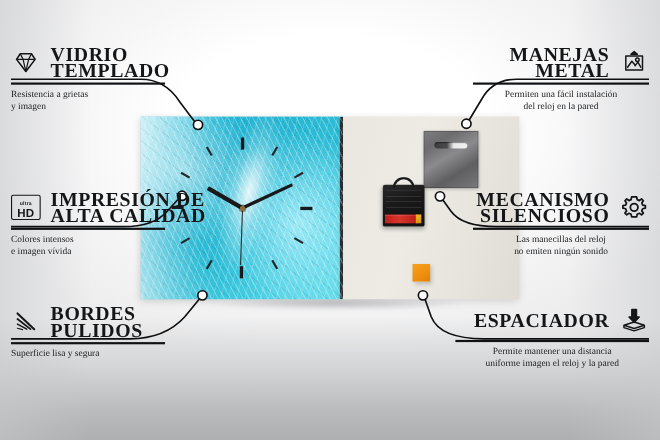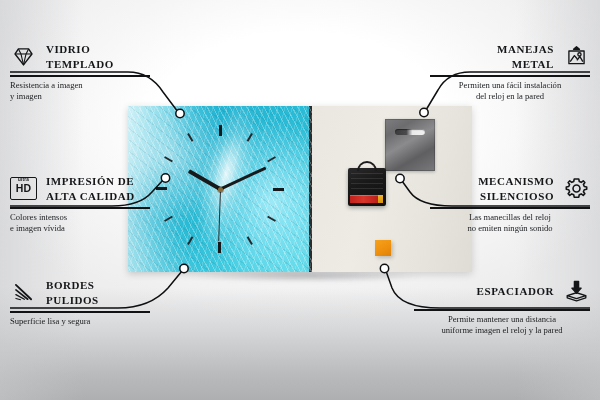--- a/index.html
+++ b/index.html
@@ -160,21 +160,21 @@
   #lines { position: absolute; inset: 0; pointer-events: none; }
 
   .callout { position: absolute; }
   .callout .head {
     display: flex; align-items: center; gap: 9px;
   }
   .callout.right .head { justify-content: flex-end; }
   .callout .titles {
     font-family: "Liberation Serif", serif;
     font-weight: 700;
-    font-size: 11px;
+    font-size: 18px;
     line-height: 14.5px;
     letter-spacing: .55px;
     color: #141618;
     text-transform: uppercase;
     white-space: nowrap;
   }
   .callout.right .titles { text-align: right; }
   .callout .rule {
     height: 1.6px;
     background: #101214;
@@ -191,21 +191,21 @@
   .callout.right .desc { text-align: center; font-family: Liberation Serif, serif; }
 
   .ico { width: 27px; height: 27px; flex: 0 0 27px; display: block; }
   .ico svg { width: 100%; height: 100%; display: block; }
 
   .hdbox {
     width: 27px; height: 23px; flex: 0 0 27px;
     border: 1.6px solid #141618;
     border-radius: 2px;
     display: flex; flex-direction: column;
-    align-items: center; justify-content: flex-start;
+    align-items: center; justify-content: flex-end;
     line-height: 1;
   }
   .hdbox .u {
     font-family: "Liberation Sans", sans-serif;
     font-size: 4.6px; font-weight: 700; letter-spacing: .2px; color: #141618;
   }
   .hdbox .hd {
     font-family: "Liberation Sans", sans-serif;
     font-size: 10.5px; font-weight: 700; letter-spacing: .2px; color: #141618;
     margin-top: .5px;
@@ -324,21 +324,21 @@
           </g>
         </svg>
       </span>
       <span class="titles">
         <span>VIDRIO</span><br>
         <span>TEMPLADO</span>
       </span>
     </div>
     <div class="rule"></div>
     <div class="desc">
-      <span>Resistencia a imagen</span><br>
+      <span>Resistencia a grietas</span><br>
       <span>y imagen</span>
     </div>
   </div>
 
   <div class="callout left" style="left:10px; top:174px; width:140px;">
     <div class="head">
       <span class="hdbox">
         <span class="u">ultra</span>
         <span class="hd">HD</span>
       </span>

